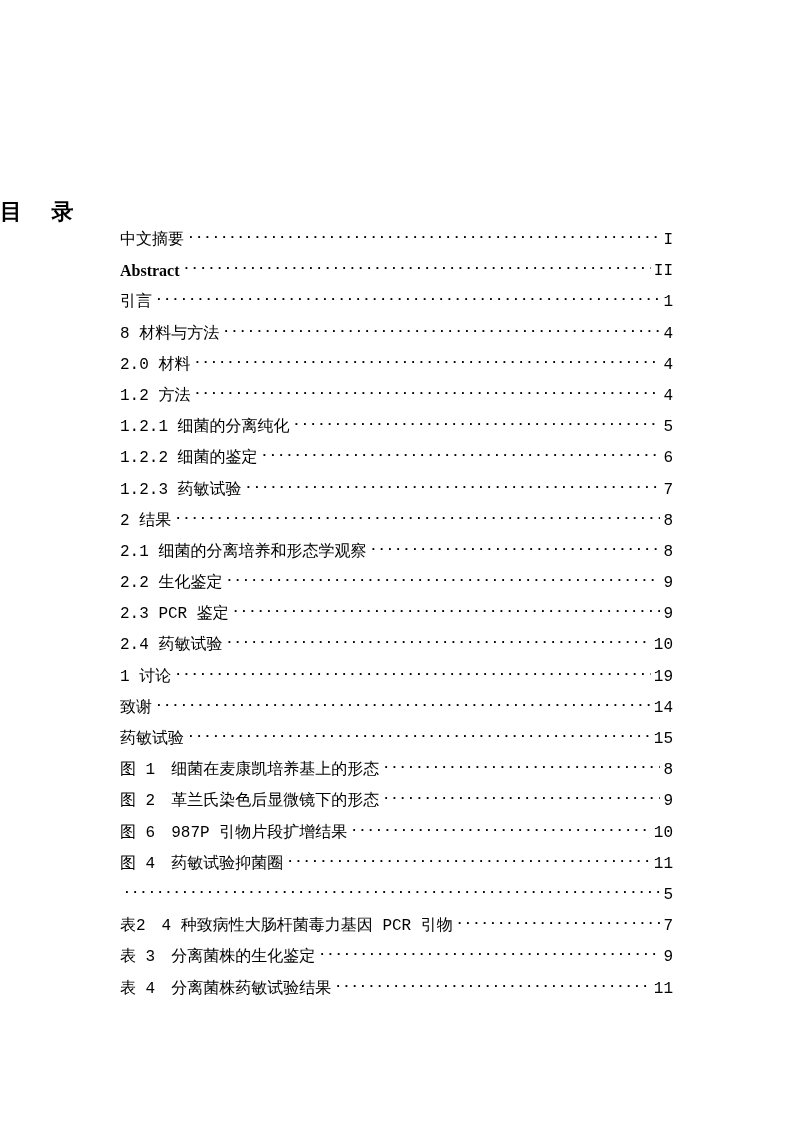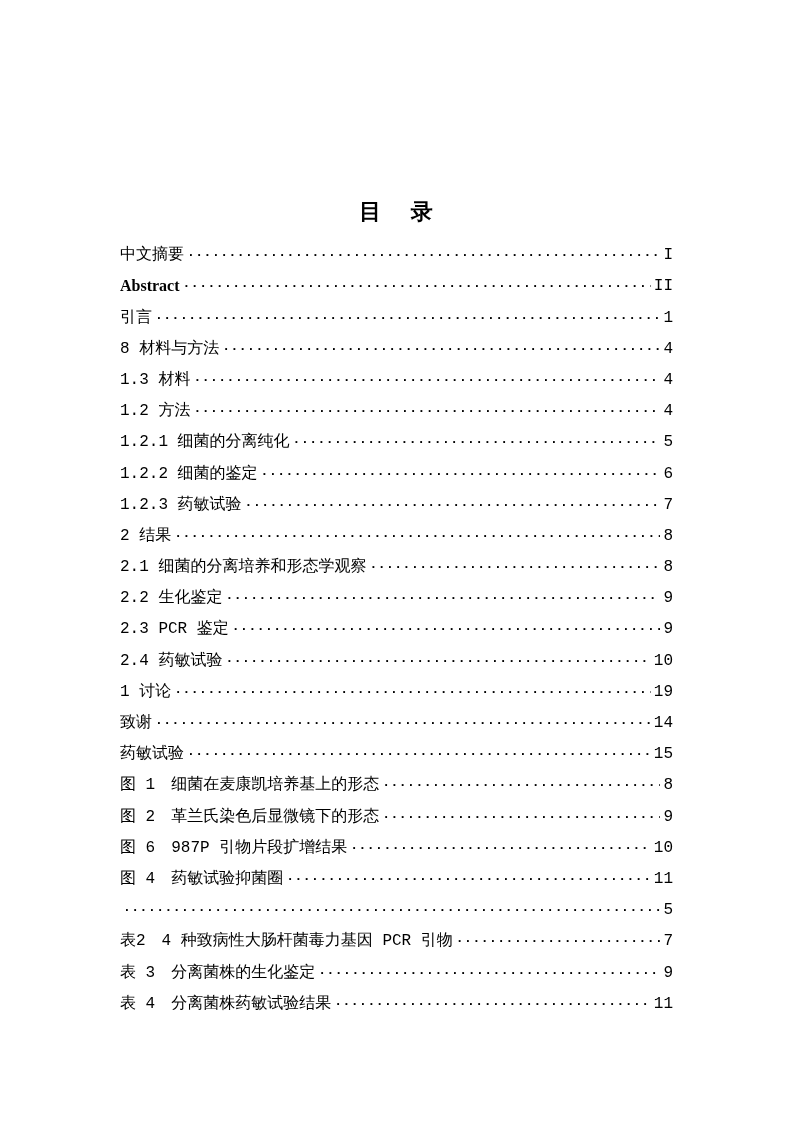--- a/index.html
+++ b/index.html
@@ -14,36 +14,36 @@
     background: #ffffff;
     color: #000000;
     font-family: "Liberation Mono", "DejaVu Sans Mono", monospace, sans-serif;
     overflow: hidden;
   }
   .toc-title {
     position: absolute;
     top: 197px;
     left: 0;
     width: 100%;
-    text-align: center;
+    text-align: left;
     font-size: 22px;
     font-weight: 700;
     letter-spacing: 1px;
     white-space: pre;
   }
   .toc-list {
     position: absolute;
     top: 232px;
     left: 120px;
     width: 553px;
   }
   .row {
     height: 31.2px;
     display: flex;
-    align-items: flex-end;
+    align-items: flex-start;
     font-size: 16px;
     line-height: 1;
   }
   .label {
     white-space: pre;
     flex: 0 0 auto;
   }
   .label.bold {
     font-weight: 700;
     font-family: Liberation Serif, serif;
@@ -84,21 +84,21 @@
         <span class="label">引言</span>
         <span class="leader">································································································································································</span>
         <span class="page-num">1</span>
       </div>
       <div class="row">
         <span class="label">8 材料与方法</span>
         <span class="leader">································································································································································</span>
         <span class="page-num">4</span>
       </div>
       <div class="row">
-        <span class="label">1.3 材料</span>
+        <span class="label">2.0 材料</span>
         <span class="leader">································································································································································</span>
         <span class="page-num">4</span>
       </div>
       <div class="row">
         <span class="label">1.2 方法</span>
         <span class="leader">································································································································································</span>
         <span class="page-num">4</span>
       </div>
       <div class="row">
         <span class="label">1.2.1 细菌的分离纯化</span>

